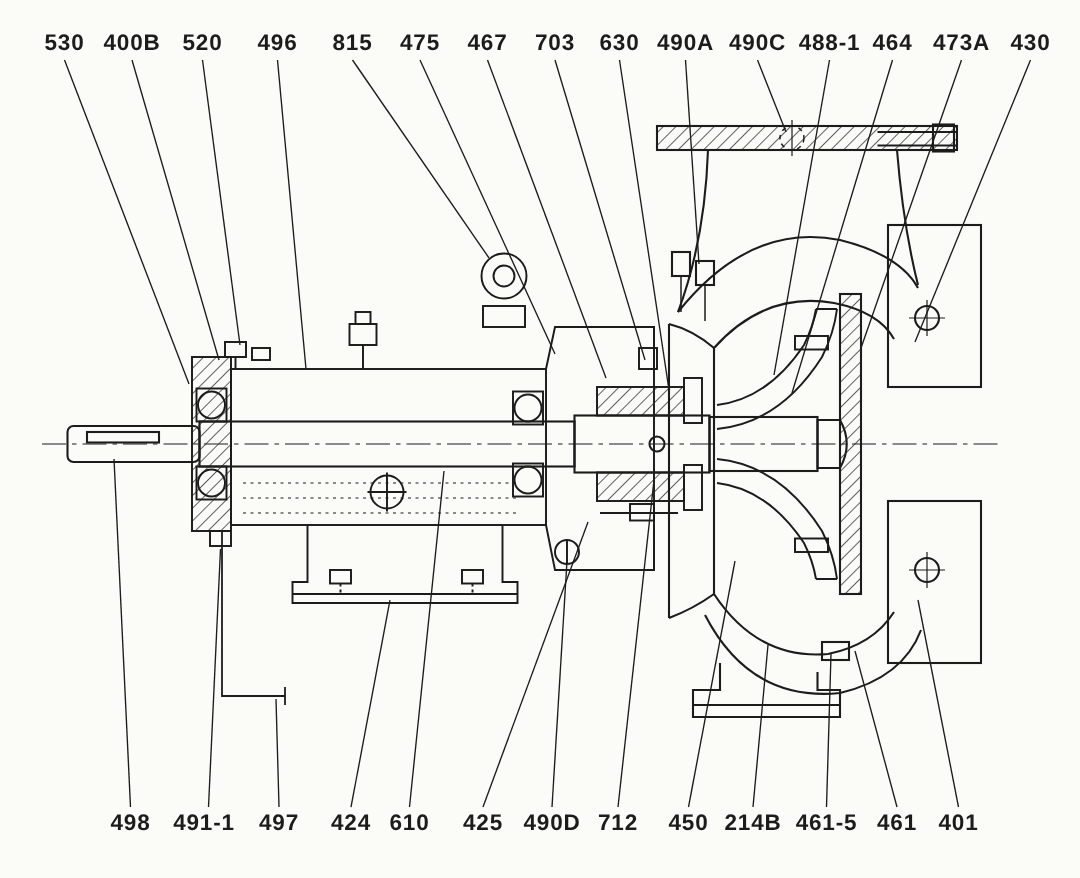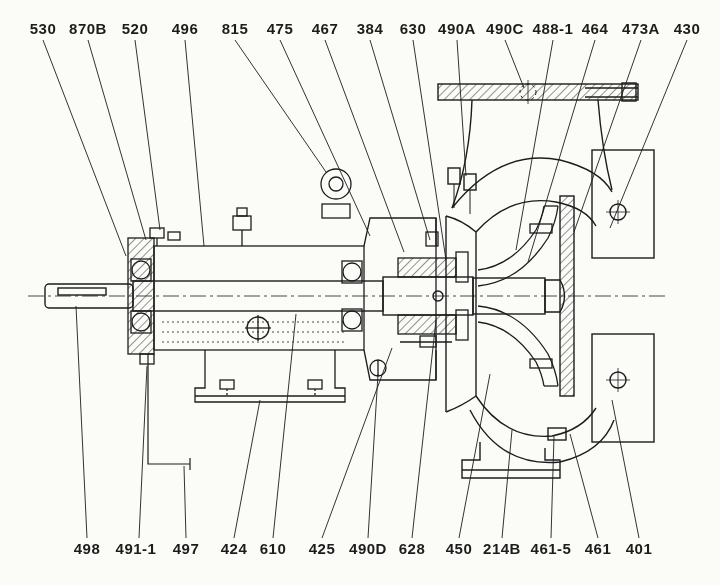--- a/index.html
+++ b/index.html
@@ -211,42 +211,42 @@
       <path d="M478 322 Q512 326 536 362 Q542 374 544 386"></path>
       <line x1="544" y1="206" x2="558" y2="206"></line>
       <line x1="544" y1="386" x2="558" y2="386"></line>
 
       <rect x="530" y="224" width="22" height="9"></rect>
       <rect x="530" y="359" width="22" height="9"></rect>
     </g>
   </svg>
 
   <div class="callout top" style="left:43px">530</div>
-  <div class="callout top" style="left:88px">870B</div>
+  <div class="callout top" style="left:88px">400B</div>
   <div class="callout top" style="left:135px">520</div>
   <div class="callout top" style="left:185px">496</div>
   <div class="callout top" style="left:235px">815</div>
   <div class="callout top" style="left:280px">475</div>
   <div class="callout top" style="left:325px">467</div>
-  <div class="callout top" style="left:370px">384</div>
+  <div class="callout top" style="left:370px">703</div>
   <div class="callout top" style="left:413px">630</div>
   <div class="callout top" style="left:457px">490A</div>
   <div class="callout top" style="left:505px">490C</div>
   <div class="callout top" style="left:553px">488-1</div>
   <div class="callout top" style="left:595px">464</div>
   <div class="callout top" style="left:641px">473A</div>
   <div class="callout top" style="left:687px">430</div>
 
   <div class="callout bottom" style="left:87px">498</div>
   <div class="callout bottom" style="left:136px">491-1</div>
   <div class="callout bottom" style="left:186px">497</div>
   <div class="callout bottom" style="left:234px">424</div>
   <div class="callout bottom" style="left:273px">610</div>
   <div class="callout bottom" style="left:322px">425</div>
   <div class="callout bottom" style="left:368px">490D</div>
-  <div class="callout bottom" style="left:412px">628</div>
+  <div class="callout bottom" style="left:412px">712</div>
   <div class="callout bottom" style="left:459px">450</div>
   <div class="callout bottom" style="left:502px">214B</div>
   <div class="callout bottom" style="left:551px">461-5</div>
   <div class="callout bottom" style="left:598px">461</div>
   <div class="callout bottom" style="left:639px">401</div>
 
 </div>
 
 </body></html>

